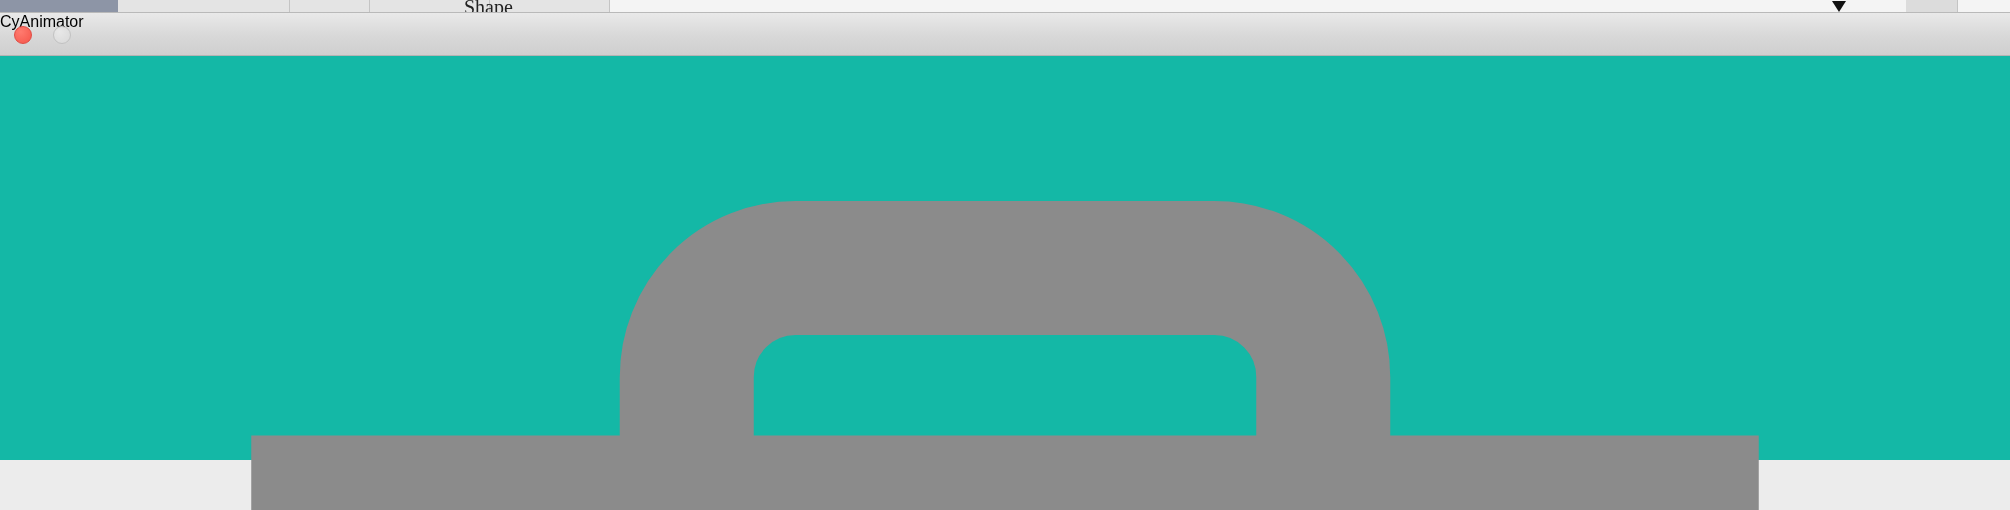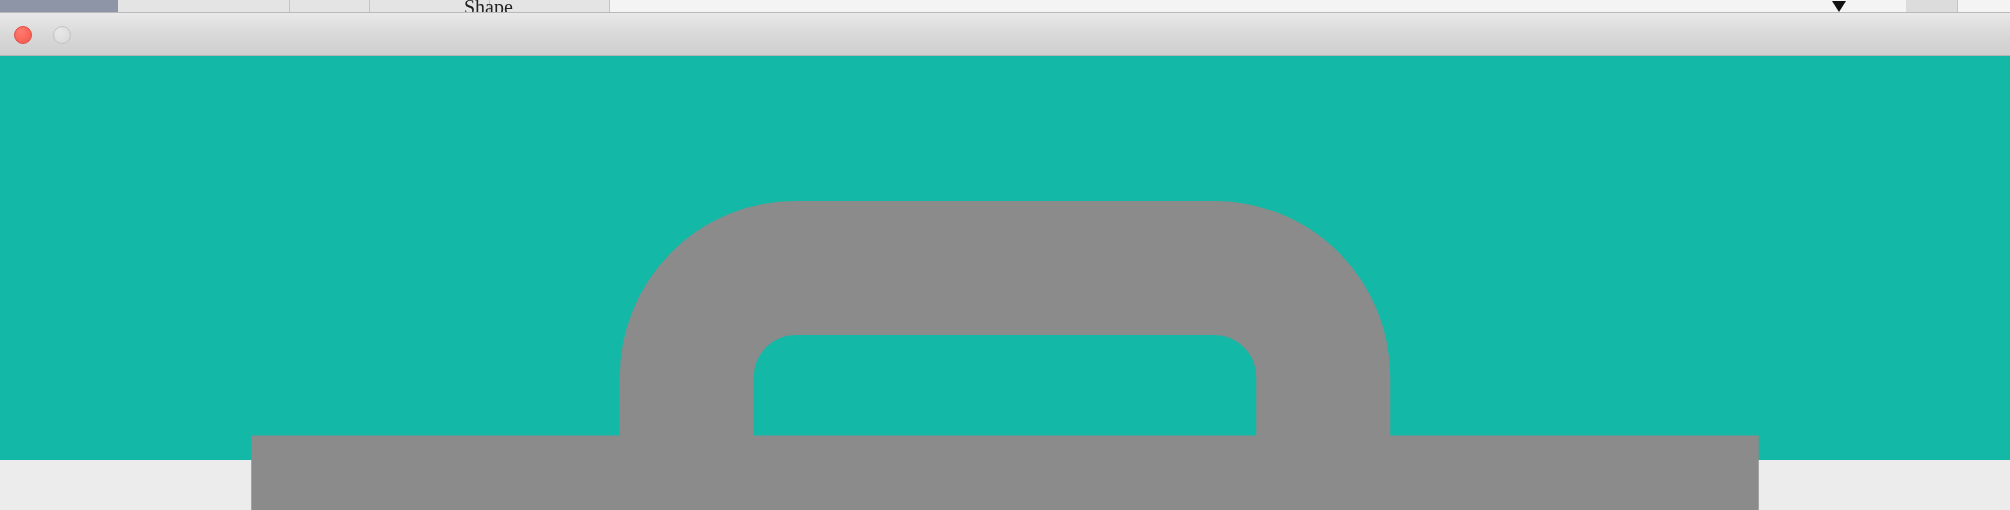--- a/index.html
+++ b/index.html
@@ -280,20 +280,21 @@
     <div class="bg-tab" style="left:490px;width:120px;"></div>
     <div class="bg-text" style="left:464px;">Shape</div>
     <div class="bg-arrow" style="left:1832px;"></div>
     <div class="bg-tab" style="left:1906px;width:52px;background:#dcdcdc;"></div>
   </div>
 
   <div class="titlebar">
     <div class="traffic close"></div>
     <div class="traffic min"></div>
     <div class="traffic zoom"></div>
+    <div class="title-text">CyAnimator</div>
   </div>
 
   <div class="toolbar">
     <div class="tbtn btn-add">
       <span class="plus-icon"></span>
     </div>
     <div class="tbtn btn-del disabled">
       <svg class="trash-icon" viewBox="0 0 24 28">
         <path d="M3 6 h18 M9.5 3.2 h5 a1.3 1.3 0 0 1 1.3 1.3 V6 h-7.6 V4.5 a1.3 1.3 0 0 1 1.3 -1.3 Z" fill="none" stroke="#8b8b8b" stroke-width="1.6"></path>
         <path d="M5.2 6.8 L6.6 25 a1.4 1.4 0 0 0 1.4 1.3 h8 a1.4 1.4 0 0 0 1.4 -1.3 L18.8 6.8" fill="none" stroke="#8b8b8b" stroke-width="1.6"></path>

